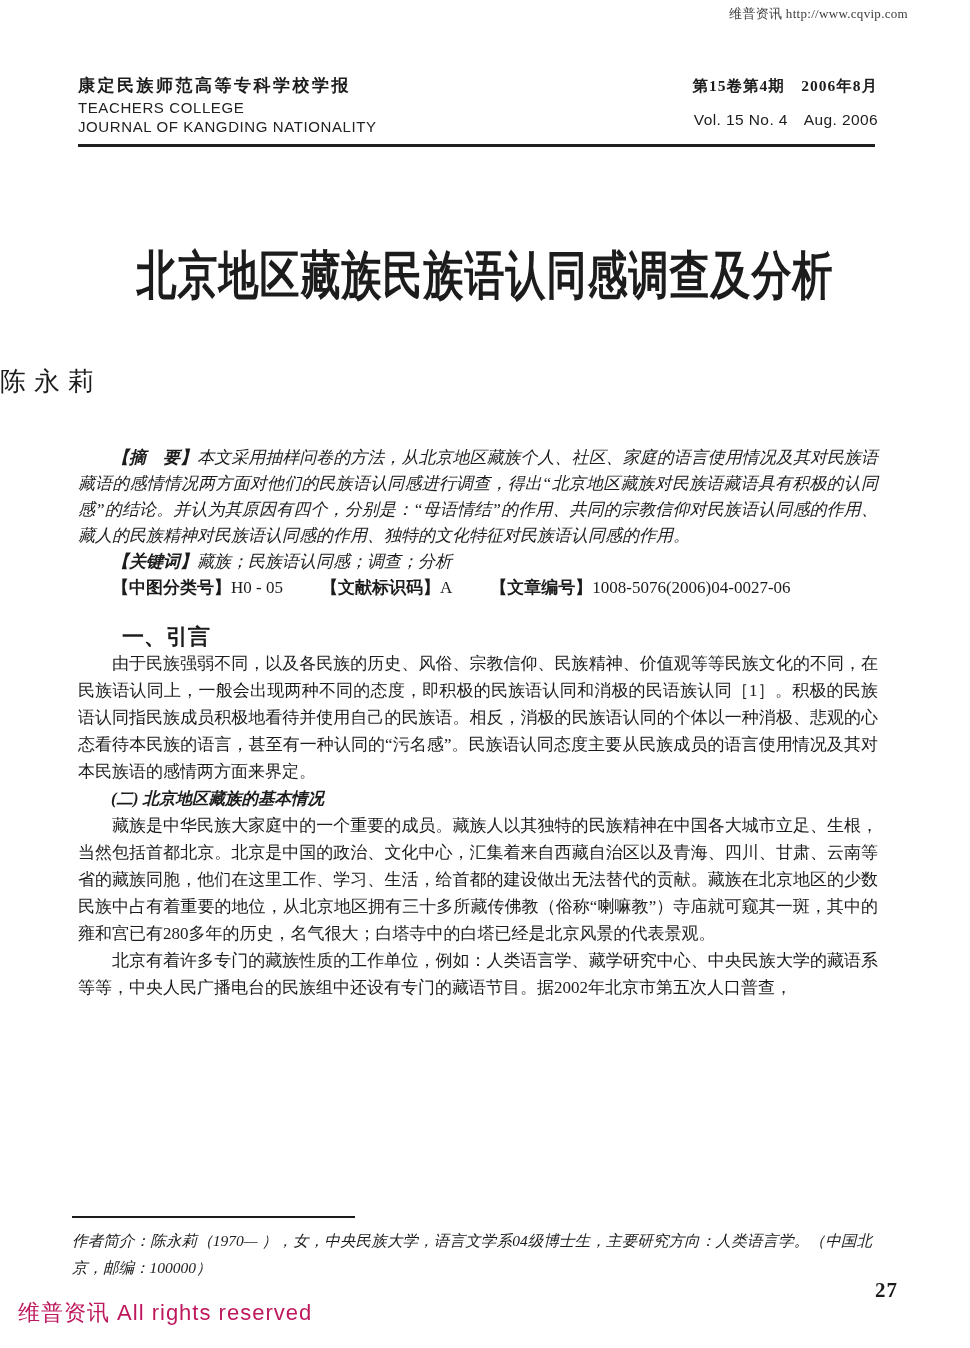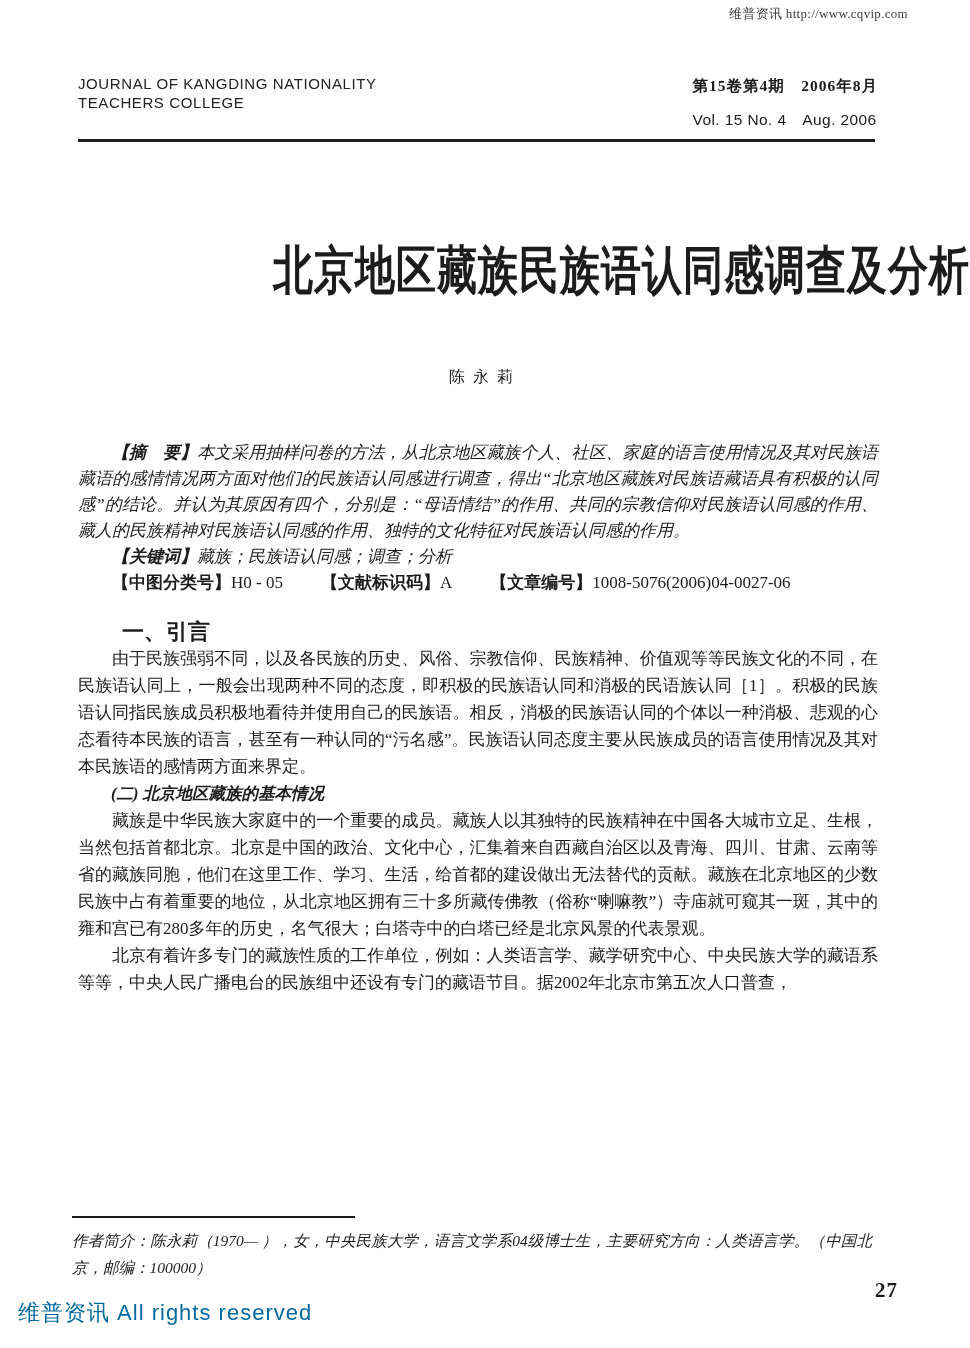--- a/index.html
+++ b/index.html
@@ -13,65 +13,65 @@
     overflow: hidden;
   }
   
   .wm-top {
     position: absolute; top: 5px; right: 62px;
     font-size: 13px; color: #3d3d3d; letter-spacing: 0.3px;
     font-family: "Liberation Serif", serif;
   }
   .wm-bottom {
     position: absolute; left: 18px; top: 1298px;
-    font-size: 22px; color: #0369a1; letter-spacing: 1px;
+    font-size: 22px; color: #be185d; letter-spacing: 1px;
     font-family: "Liberation Sans", sans-serif;
   }
   
   .header {
     margin: 74px 92px 0 78px;
     display: flex; justify-content: space-between; align-items: flex-start;
   }
   .jcn {
     font-family: "Liberation Sans", sans-serif;
     font-weight: bold; font-size: 17px; letter-spacing: 2.5px; line-height: 24px;
   }
   .jen {
     font-family: "Liberation Sans", sans-serif;
     font-size: 15px; letter-spacing: 0.6px; line-height: 19px; color: #222;
   }
-  .header-right { text-align: left; }
+  .header-right { text-align: right; }
   .icn {
     font-size: 15.5px; font-weight: 600; letter-spacing: 1px; margin-top: 2px;
     font-family: "Liberation Serif", serif;
   }
   .ien {
     font-family: "Liberation Sans", sans-serif;
     font-size: 15.5px; margin-top: 13px; letter-spacing: 0.4px;
   }
   .rule {
     margin: 8px 95px 0 78px;
     border-top: 3px solid #1f1f1f;
     height: 0;
   }
   
-  .title { margin: 96px 0 0 0; height: 64px; line-height: 64px; text-align: right; }
+  .title { margin: 96px 0 0 0; height: 64px; line-height: 64px; text-align: center; }
   .title-inner {
     display: inline-block;
     font-family: "Liberation Sans", sans-serif;
     font-weight: bold;
     font-size: 40px;
     letter-spacing: 1px;
     transform: scaleY(1.3);
     transform-origin: center;
     white-space: nowrap;
   }
   .author {
     margin-top: 60px; height: 30px; line-height: 30px;
-    text-align: center; font-size: 16px; letter-spacing: 8px;
+    text-align: left; font-size: 26px; letter-spacing: 8px;
   }
   
   .front { margin: 48px 92px 0 78px; }
   .front p { margin: 0; }
   .abstract {
     font-style: italic;
     font-size: 17px; line-height: 26px;
     text-align: justify; text-indent: 2em;
   }
   .kw {
@@ -112,22 +112,23 @@
 </style>
 </head>
 <body>
 
 <div class="page">
 
   <div class="wm-top">维普资讯 http://www.cqvip.com</div>
 
   <div class="header">
     <div class="header-left">
+      <div class="jcn">康定民族师范高等专科学校学报</div>
+      <div class="jen">TEACHERS COLLEGE</div>
       <div class="jen">JOURNAL OF KANGDING NATIONALITY</div>
-      <div class="jen">TEACHERS COLLEGE</div>
     </div>
     <div class="header-right">
       <div class="icn">第15卷第4期　2006年8月</div>
       <div class="ien">Vol. 15 No. 4　Aug. 2006</div>
     </div>
   </div>
 
   <div class="rule"></div>
 
   <h1 class="title"><span class="title-inner">北京地区藏族民族语认同感调查及分析</span></h1>

